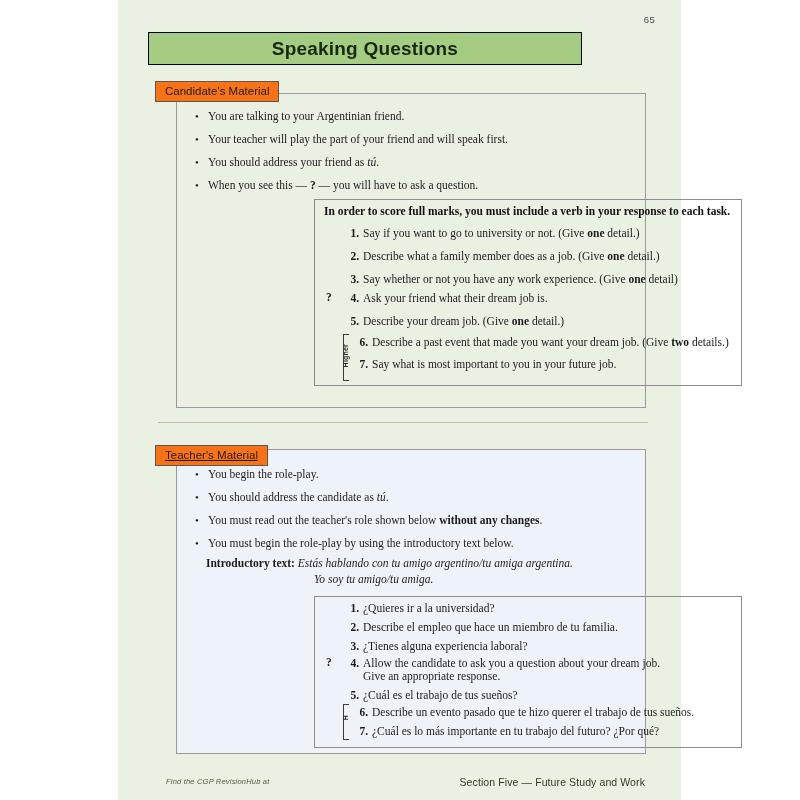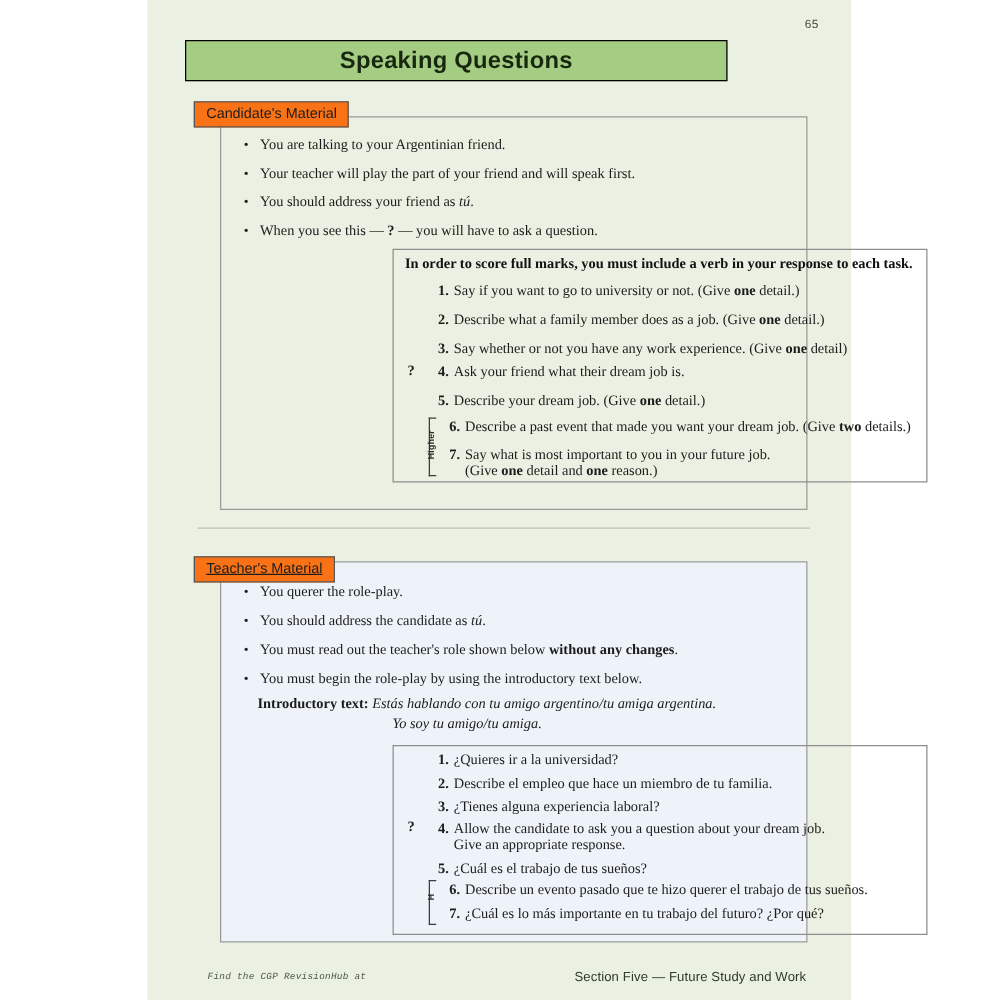--- a/index.html
+++ b/index.html
@@ -179,21 +179,21 @@
     position: absolute;
     height: 1px;
     background: #b9c4ac;
   }
 
   
   .footer-left {
     position: absolute;
     left: 48px;
     bottom: 14px;
-    font-family: Liberation Mono, monospace;
+    font-family: Liberation Sans, sans-serif;
     font-style: italic;
     font-size: 7.5px;
     color: #4e5a46;
     letter-spacing: .2px;
   }
   .footer-right {
     position: absolute;
     right: 36px;
     bottom: 12px;
     font-family: "Liberation Sans", sans-serif;
@@ -272,33 +272,32 @@
 
   <div class="task-row" style="position:absolute; left:234px; top:335px; width:385px;">
     <span class="task-num">6.</span>
     <span class="task-text"><span>Describe a past event that made you want your dream job.  (Give </span><span class="bold">two</span><span> details.)</span></span>
   </div>
 
   <div class="task-row" style="position:absolute; left:234px; top:357px; width:385px;">
     <span class="task-num">7.</span>
     <span class="task-text"><span>Say what is most important to you in your future job.</span></span>
   </div>
-  <div class="task-sub" style="position:absolute; left:254px; top:370px; width:365px;"><span>(Give </span><span class="bold">one</span><span> detail and </span><span class="bold">one</span><span> reason.)</span></div>
 
   <div class="divider" style="left:40px; top:422px; width:490px;"></div>
 
   <div class="tab" style="left:37px; top:445px;text-decoration:underline;">
     <span>Teacher's Material</span>
   </div>
 
   <div class="outer-box tinted" style="left:58px; top:449px; width:470px; height:305px;"></div>
 
   <div class="bullet-row" style="position:absolute; left:68px; top:467px; width:430px;">
     <span class="bullet-dot">•</span>
-    <span class="bullet-text">You querer the role-play.</span>
+    <span class="bullet-text">You begin the role-play.</span>
   </div>
   <div class="bullet-row" style="position:absolute; left:68px; top:490px; width:430px;">
     <span class="bullet-dot">•</span>
     <span class="bullet-text"><span>You should address the candidate as </span><span class="ital">tú</span><span>.</span></span>
   </div>
   <div class="bullet-row" style="position:absolute; left:68px; top:513px; width:430px;">
     <span class="bullet-dot">•</span>
     <span class="bullet-text"><span>You must read out the teacher's role shown below </span><span class="bold">without any changes</span><span>.</span></span>
   </div>
   <div class="bullet-row" style="position:absolute; left:68px; top:536px; width:430px;">

